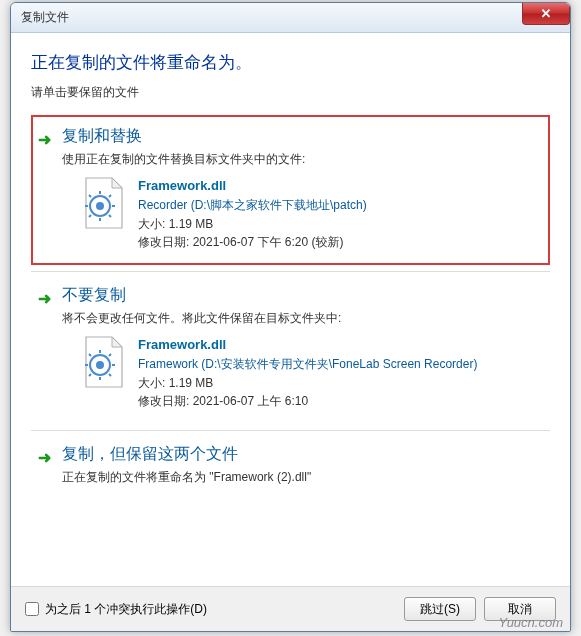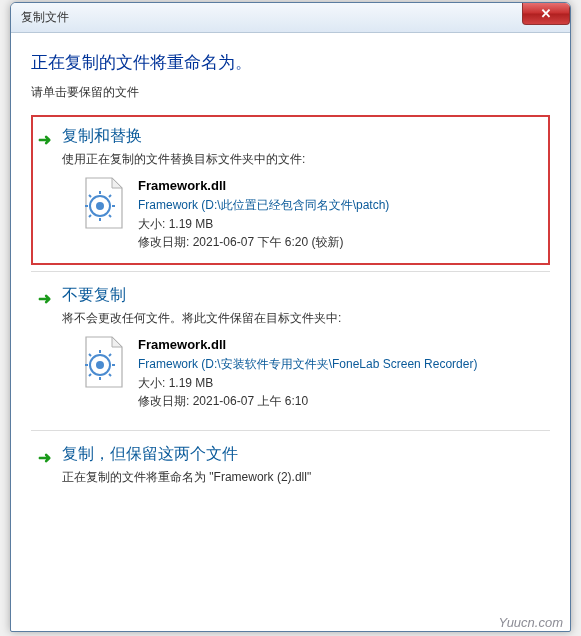--- a/index.html
+++ b/index.html
@@ -117,21 +117,21 @@
       flex-shrink: 0;
       position: relative;
     }
     .file-icon svg { width: 100%; height: 100%; }
     .file-details {
       flex: 1;
       line-height: 1.55;
     }
     .file-name {
       font-weight: bold;
-      color: #000000;
+      color: #0369a1;
       font-size: 13px;
     }
     .file-path {
       color: #0a5a9a;
       font-size: 12px;
     }
     .file-meta {
       color: #333;
       font-size: 12px;
     }
@@ -215,21 +215,21 @@
                   <line x1="32" y1="30" x2="35" y2="30"></line>
                 <line x1="11" y1="21" x2="9" y2="19"></line>
                   <line x1="29" y1="39" x2="31" y2="41"></line>
                 <line x1="29" y1="21" x2="31" y2="19"></line>
                   <line x1="11" y1="39" x2="9" y2="41"></line>
               </g>
             </svg>
           </div>
           <div class="file-details">
             <div class="file-name">Framework.dll</div>
-            <div class="file-path">Framework (D:\此位置已经包含同名文件\patch)</div>
+            <div class="file-path">Recorder (D:\脚本之家软件下载地址\patch)</div>
             <div class="file-meta">大小: 1.19 MB</div>
             <div class="file-meta">修改日期: 2021-06-07 下午 6:20 (较新)</div>
           </div>
         </div>
       </div>
     </div>
 
     <div class="separator"></div>
 
     <div class="option">
@@ -275,16 +275,26 @@
         <span class="arrow-icon">➜</span>
       </div>
       <div class="opt-body">
         <div class="opt-title">复制，但保留这两个文件</div>
         <div class="opt-desc">正在复制的文件将重命名为 "Framework (2).dll"</div>
       </div>
     </div>
 
   </div>
 
+  <div class="footer">
+    <label class="checkbox-wrap">
+      <input type="checkbox" style="">
+      <span>为之后 1 个冲突执行此操作(D)</span>
+    </label>
+    <div class="btn-row">
+      <button class="btn">跳过(S)</button>
+      <button class="btn">取消</button>
+    </div>
+  </div>
 
 </div>
 
 <div class="watermark">Yuucn.com</div>
 
 </body></html>

